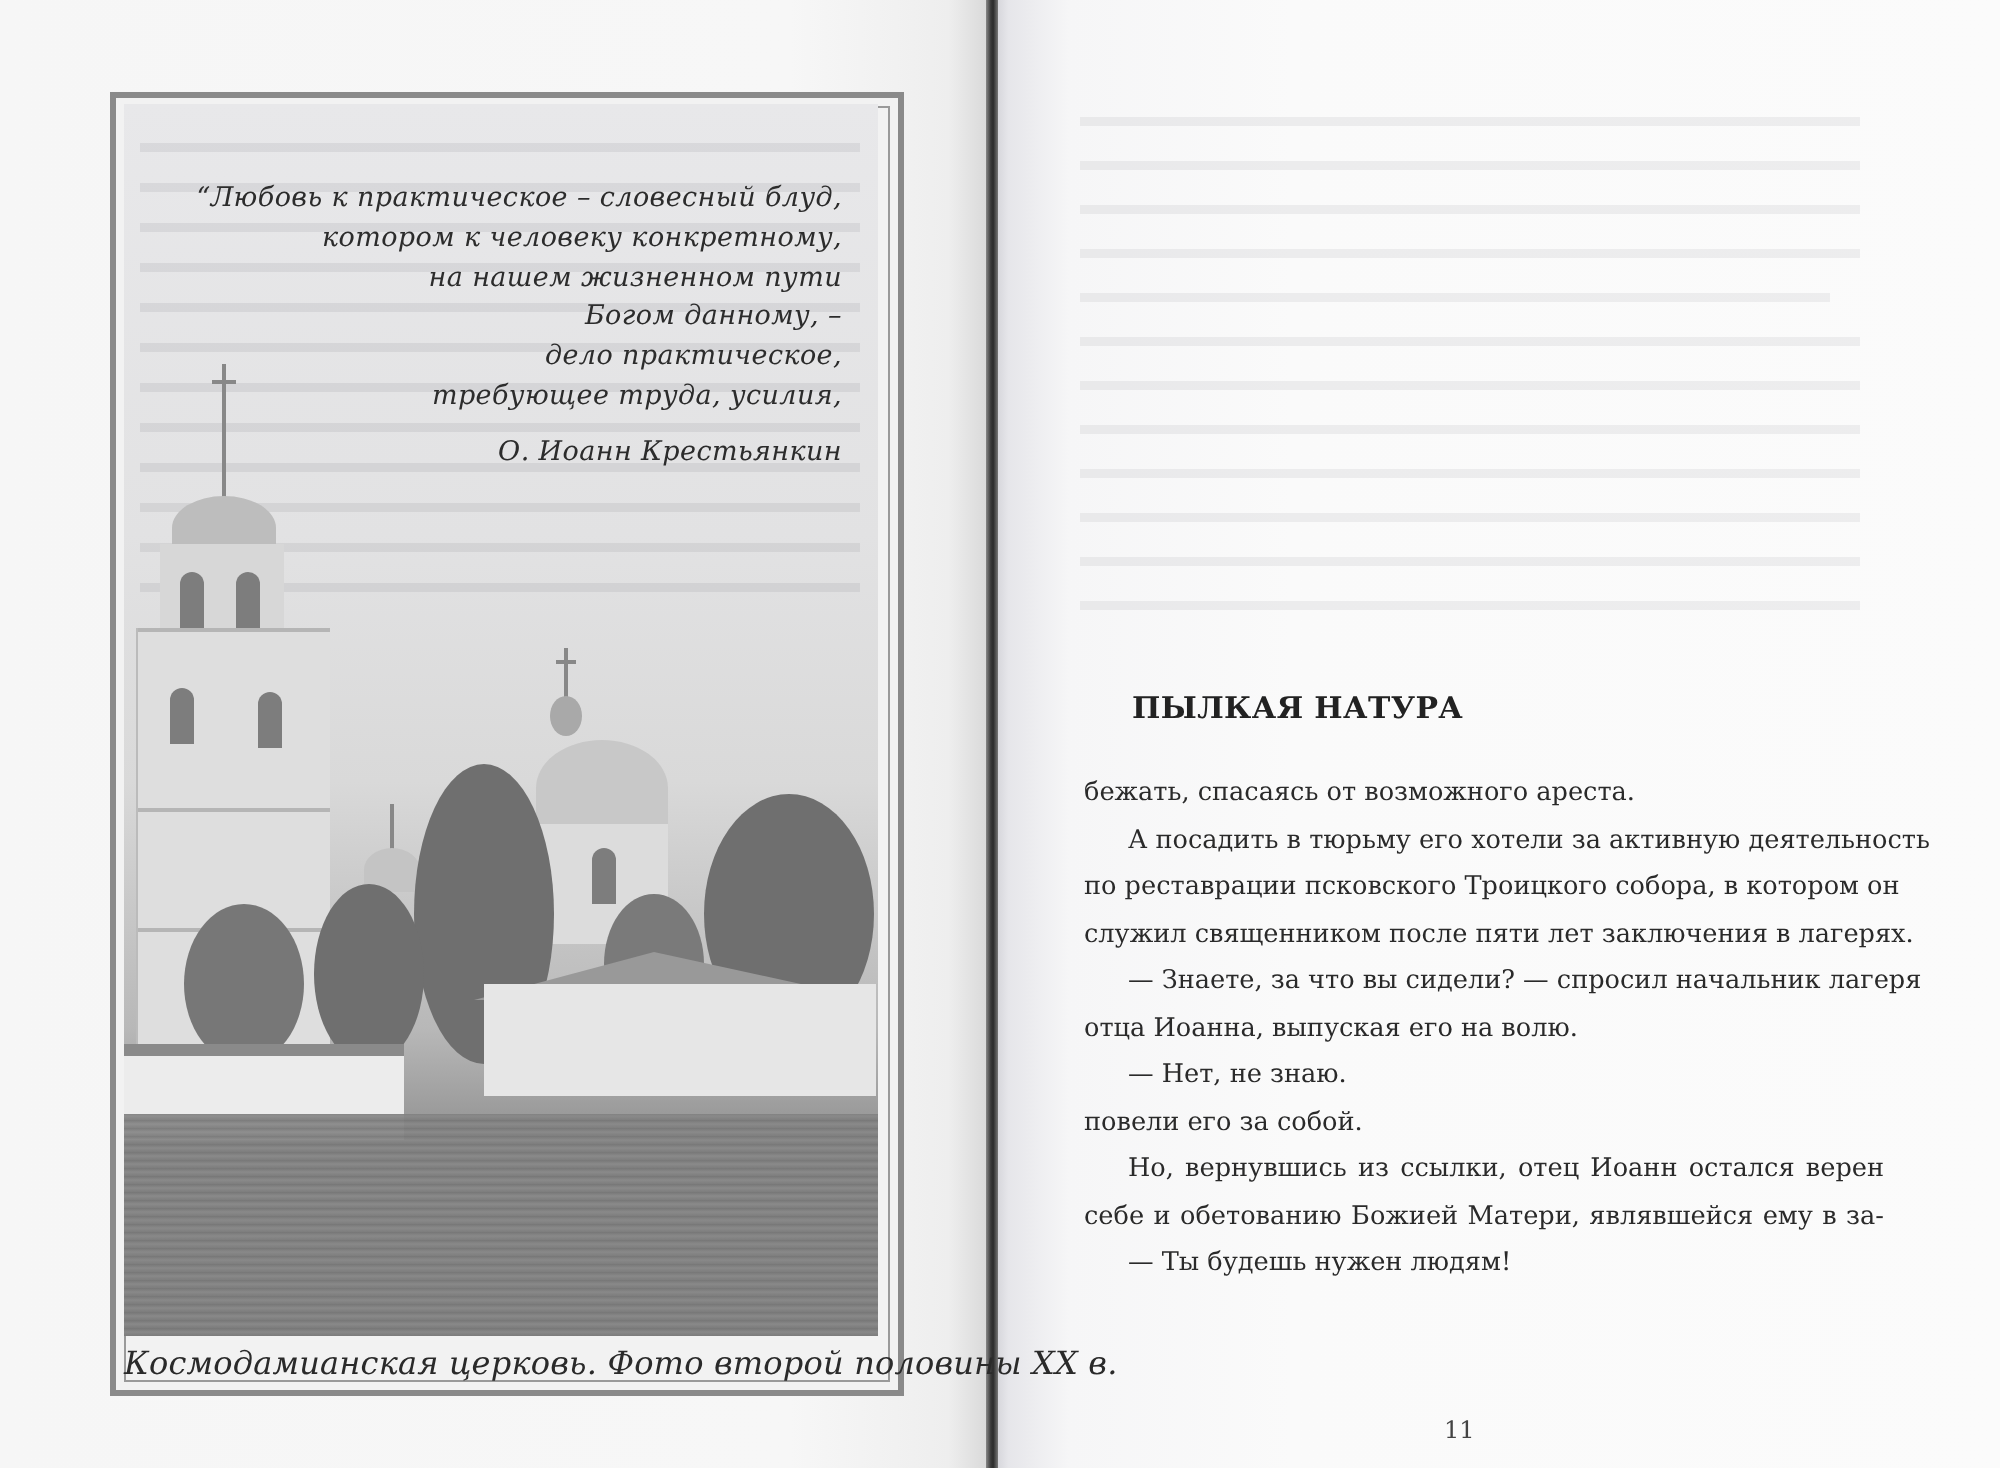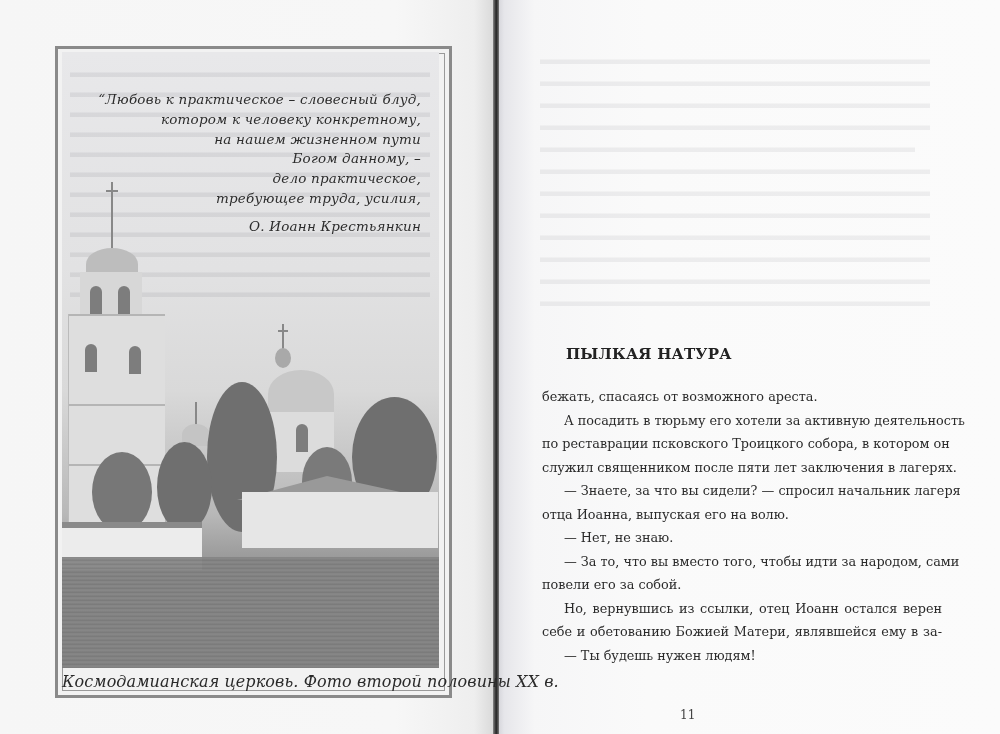--- a/index.html
+++ b/index.html
@@ -92,21 +92,21 @@
       font-family: "DejaVu Serif", serif; font-weight: bold; font-size: 15px; color: #222; letter-spacing: 0.2px;
     }
     .body-text {
       position: absolute; left: 542px; top: 385px; width: 400px;
       font-family: "DejaVu Serif", serif; font-size: 12.8px; line-height: 23.5px; color: #2a2a2a;
     }
     .body-text .line { white-space: nowrap; text-align: justify; text-align-last: justify; height: 23.5px; }
     .body-text .line.last { text-align-last: left; }
     .body-text .line.indent { padding-left: 22px; }
     .page-number {
-      position: absolute; left: 680px; top: 708px; font-family: "DejaVu Serif", serif; font-size: 12px; color: #444;
+      position: absolute; left: 722px; top: 708px; font-family: "DejaVu Serif", serif; font-size: 12px; color: #444;
     }
   </style>
 </head>
 <body>
 
 <div class="spread">
   <div class="page-left"></div>
   <div class="page-right"></div>
   <div class="gutter"></div>
 
@@ -199,21 +199,20 @@
   <div class="chapter-title">ПЫЛКАЯ НАТУРА</div>
 
   <div class="body-text" id="body-text">
       <div class="line last">бежать, спасаясь от возможного ареста.</div>
       <div class="line indent">А посадить в тюрьму его хотели за активную деятельность</div>
       <div class="line">по реставрации псковского Троицкого собора, в котором он</div>
       <div class="line last">служил священником после пяти лет заключения в лагерях.</div>
       <div class="line indent">— Знаете, за что вы сидели? — спросил начальник лагеря</div>
       <div class="line last">отца Иоанна, выпуская его на волю.</div>
       <div class="line indent last">— Нет, не знаю.</div>
-      <div class="line indent">— За то, что вы вместо того, чтобы идти за народом, сами</div>
       <div class="line last">повели его за собой.</div>
       <div class="line indent">Но, вернувшись из ссылки, отец Иоанн остался верен</div>
       <div class="line">себе и обетованию Божией Матери, являвшейся ему в за-</div>
       <div class="line indent last">— Ты будешь нужен людям!</div>
     </div>
 
   <div class="page-number">11</div>
 </div>
 
 </body></html>

